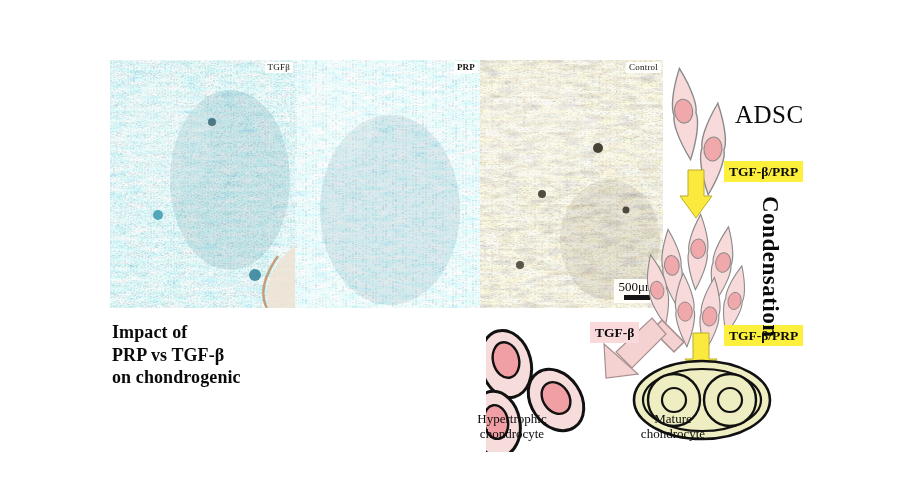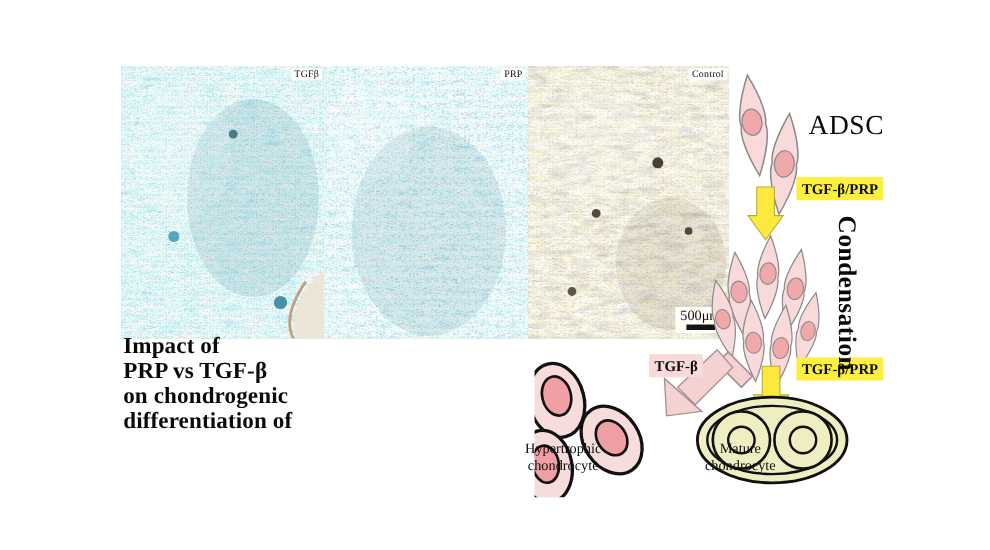--- a/index.html
+++ b/index.html
@@ -7,40 +7,40 @@
     width:900px;height:500px;background:#ffffff;overflow:hidden;
     font-family:"Liberation Serif", serif;
     position:relative;
   }
   #stage{position:absolute;left:0;top:0;width:900px;height:500px;}
 
   
   .micrographs{position:absolute;left:110px;top:60px;width:553px;height:248px;display:flex;}
   .panel{position:relative;height:100%;overflow:hidden;}
   .p1{width:185px;}
-  .p2{width:185px;}
+  .p2{width:185px;font-weight:bold;}
   .p3{width:183px;}
   .panel .grain{position:absolute;inset:0;}
   .panel-tag{
     position:absolute;top:2px;right:2px;background:#fdfdfb;color:#111;
     font-size:9px;line-height:11px;padding:0px 3px;border:0;
     font-family:"Liberation Serif", serif;letter-spacing:.2px;white-space:nowrap;
   }
   .scalebar{
     position:absolute;right:4px;bottom:5px;background:#fffef9;
     padding:1px 4px 3px 4px;text-align:center;
   }
   .scalebar .txt{font-size:13px;line-height:14px;color:#0c0c0c;font-family:"Liberation Serif", serif;}
   .scalebar .bar{width:26px;height:5px;background:#151515;margin:1px auto 0 auto;}
 
   
   .title-block{
-    position:absolute;left:112px;top:303px;width:340px;
+    position:absolute;left:112px;top:321px;width:340px;
     font-family:"Liberation Serif", serif;font-weight:bold;
-    font-size:21px;line-height:22.5px;color:#0a0a0a;letter-spacing:.1px;
+    font-size:18px;line-height:22.5px;color:#0a0a0a;letter-spacing:.1px;
   }
 
   
   .schematic{position:absolute;left:486px;top:52px;width:414px;height:400px;}
   .schematic svg{display:block;}
 
   .lbl{position:absolute;font-family:"Liberation Serif", serif;color:#0a0a0a;}
   .lbl-adsc{left:735px;top:101px;font-size:25px;font-weight:normal;letter-spacing:.5px;}
   .badge{
     position:absolute;font-family:"Liberation Serif", serif;font-weight:bold;
@@ -53,21 +53,21 @@
   .b3{left:570px;top:322px;margin-left:20px;}
 
   .cond{
     position:absolute;left:757px;top:196px;
     font-family:"Liberation Serif", serif;font-weight:bold;font-size:23px;
     color:#0a0a0a;letter-spacing:.5px;
     writing-mode:vertical-rl;text-orientation:mixed;
   }
 
   .cap{position:absolute;font-family:"Liberation Serif", serif;font-size:13px;
-       line-height:15px;color:#0a0a0a;text-align:center;}
+       line-height:15px;color:#0a0a0a;text-align:center;margin-top:11px;}
   .cap-hyper{left:447px;top:400px;width:130px;}
   .cap-mature{left:613px;top:400px;width:120px;}
 </style>
 </head>
 <body>
 
 <div id="stage">
 
   <div class="micrographs">
 
@@ -171,21 +171,20 @@
         <div class="txt">500μm</div>
         <div class="bar"></div>
       </div>
     </div>
   </div>
 
   <div class="title-block">
     <div>Impact of</div>
     <div>PRP vs TGF-β</div>
     <div>on chondrogenic</div>
-    <div>differentiation of</div>
   </div>
 
   <div class="schematic">
     <svg width="414" height="400" viewBox="0 0 414 400">
       <defs>
         <g id="spindle">
           <path d="M0,-46 C11,-22 13,-6 11,0 C13,6 11,22 0,46 C-11,22 -13,6 -11,0 C-13,-6 -11,-22 0,-46 Z" fill="#f9dada" stroke="#8a8a8a" stroke-width="1.4"></path>
         </g>
       </defs>
 

